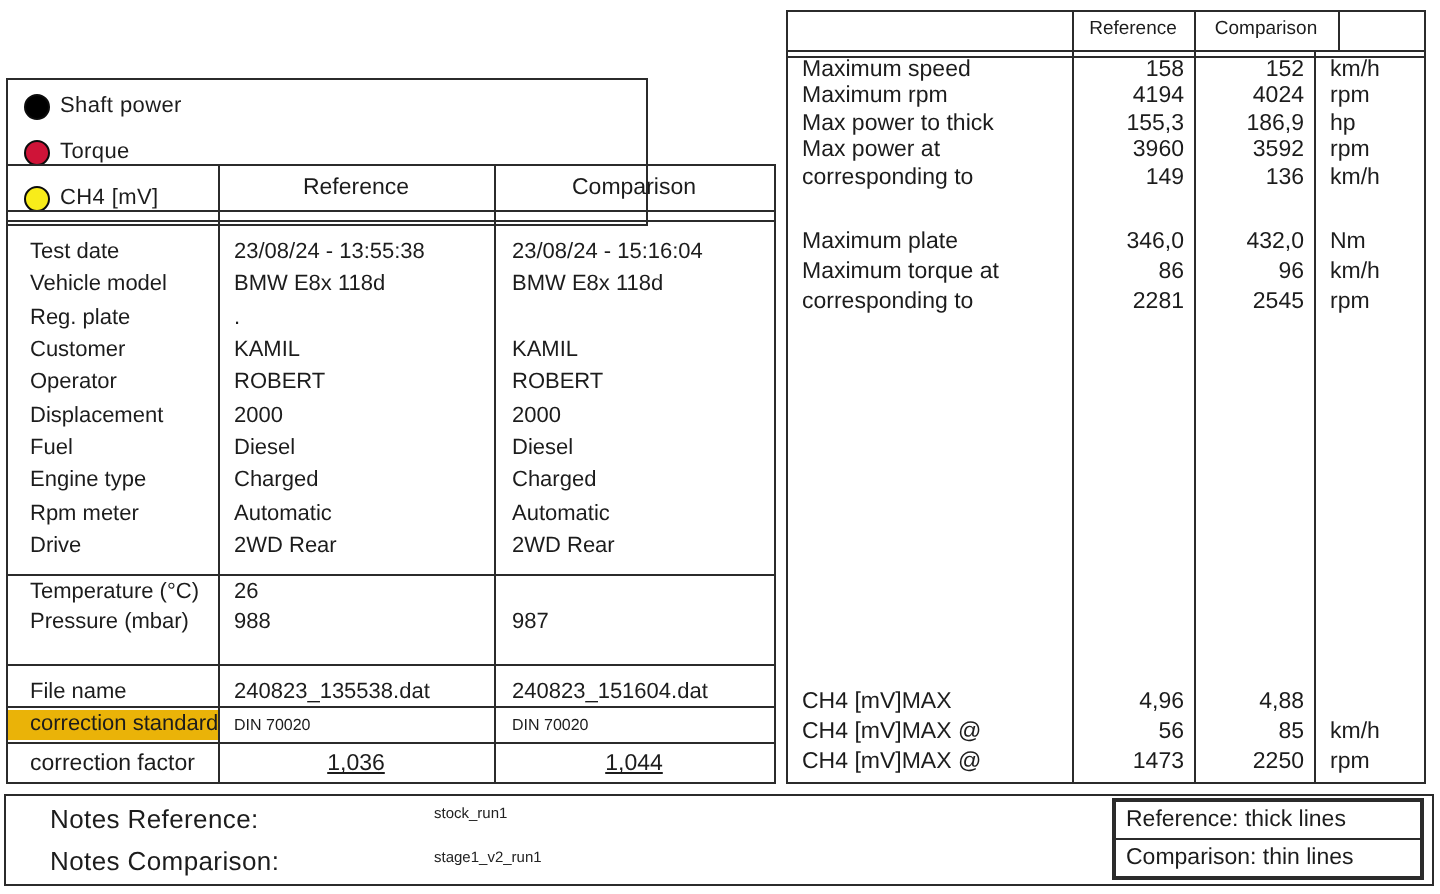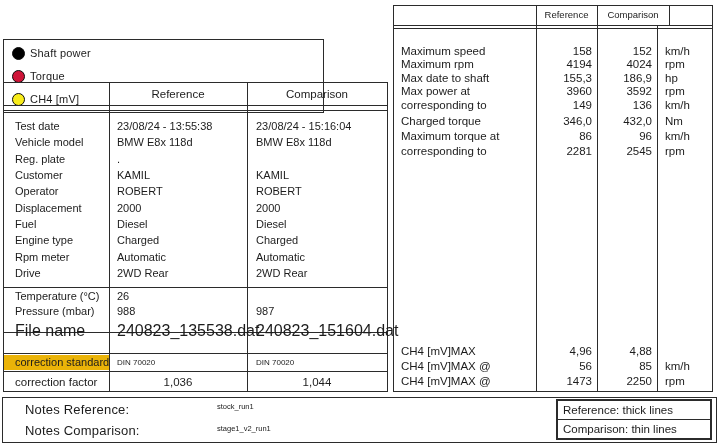--- a/index.html
+++ b/index.html
@@ -32,39 +32,39 @@
   .it-section { position:absolute; left:0; right:0; }
   .irow { display:grid; grid-template-columns:105px 138px 1fr; }
   .irow > span { display:block; white-space:nowrap; overflow:visible; }
   .ic1 { padding-left:11px; }
   .ic2 { padding-left:8px; }
   .ic3 { padding-left:9px; }
   .it-header { top:3px; font-size:11.5px; line-height:16px; }
   .it-header .irow > span { padding:0; text-align:center; }
   .it-main { top:35px; font-size:11px; line-height:16.35px; }
   .it-env  { top:206px; font-size:11px; line-height:15px; }
-  .it-file { top:240px; font-size:16px; line-height:15px; }
+  .it-file { top:256px; font-size:11px; line-height:15px; }
   .it-corrstd { top:272px; font-size:11px; line-height:14px; }
   .it-corrstd .ic1 { position:relative; z-index:2; background:#eab308; padding-right:2px; }
   .it-corrstd .ic2, .it-corrstd .ic3 { font-size:8px; line-height:14px; padding-top:1px; }
   .it-corrfac { top:292px; font-size:11.5px; line-height:14px; }
-  .it-corrfac .ic2, .it-corrfac .ic3 { padding:0; text-align:center; }
+  .it-corrfac .ic2, .it-corrfac .ic3 { padding:0; text-align:center;text-decoration:underline; }
   
   .results-table {
     position:absolute; left:393px; top:5px; width:320px; height:387px;
     border:1.5px solid #2b2b2b; font-size:11.5px;
   }
   .rrow { display:grid; grid-template-columns:142px 61px 60px 1fr; }
   .rc-label { padding-left:7px; white-space:nowrap; }
   .rc-ref, .rc-comp { text-align:right; padding-right:5px; }
   .rc-unit { padding-left:8px; }
   .rt-header { position:absolute; top:2px; left:0; right:0; font-size:9.5px; line-height:13px; }
   .rt-header .rrow { grid-template-columns:142px 61px 72px 1fr; }
   .rt-header .rrow > span { text-align:center; padding:0; }
-  .rt-power  { position:absolute; top:23px;  left:0; right:0; line-height:13.4px;margin-top:16px; }
+  .rt-power  { position:absolute; top:23px;  left:0; right:0; line-height:13.4px; }
   .rt-torque { position:absolute; top:108px; left:0; right:0; line-height:15px; }
   .rt-ch4    { position:absolute; top:338px; left:0; right:0; line-height:15px; }
   
   .notes-box {
     position:absolute; left:2px; top:397px; width:715px; height:46px;
     border:1.5px solid #2b2b2b;
   }
   .notes-label { position:absolute; font-size:13px; line-height:14px; left:22px; letter-spacing:.2px;text-align:right; }
   .notes-value { position:absolute; font-size:7.5px; line-height:12px; left:214px; color:#222; }
   
@@ -230,42 +230,42 @@
         <span class="rc-comp">152</span>
         <span class="rc-unit">km/h</span>
       </div>
       <div class="rrow">
         <span class="rc-label">Maximum rpm</span>
         <span class="rc-ref">4194</span>
         <span class="rc-comp">4024</span>
         <span class="rc-unit">rpm</span>
       </div>
       <div class="rrow">
-        <span class="rc-label">Max date to shaft</span>
+        <span class="rc-label">Max power to thick</span>
         <span class="rc-ref">155,3</span>
         <span class="rc-comp">186,9</span>
         <span class="rc-unit">hp</span>
       </div>
       <div class="rrow">
         <span class="rc-label">Max power at</span>
         <span class="rc-ref">3960</span>
         <span class="rc-comp">3592</span>
         <span class="rc-unit">rpm</span>
       </div>
       <div class="rrow">
         <span class="rc-label">corresponding to</span>
         <span class="rc-ref">149</span>
         <span class="rc-comp">136</span>
         <span class="rc-unit">km/h</span>
       </div>
     </div>
 
     <div class="rt-torque">
       <div class="rrow">
-        <span class="rc-label">Charged torque</span>
+        <span class="rc-label">Maximum plate</span>
         <span class="rc-ref">346,0</span>
         <span class="rc-comp">432,0</span>
         <span class="rc-unit">Nm</span>
       </div>
       <div class="rrow">
         <span class="rc-label">Maximum torque at</span>
         <span class="rc-ref">86</span>
         <span class="rc-comp">96</span>
         <span class="rc-unit">km/h</span>
       </div>

